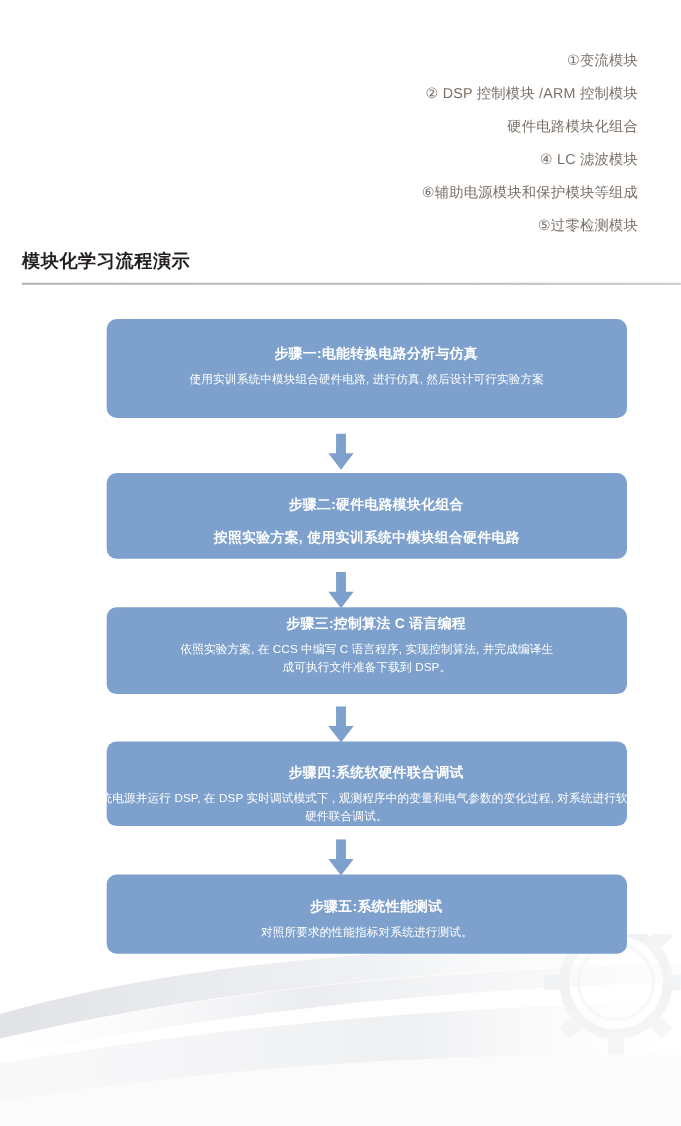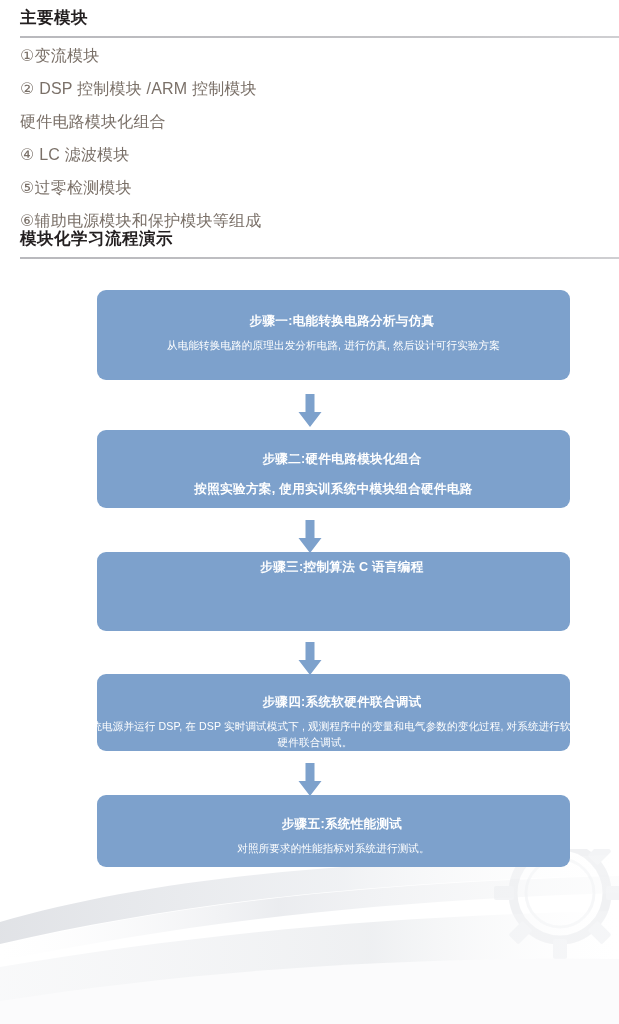--- a/index.html
+++ b/index.html
@@ -61,27 +61,28 @@
   .module-list {
     position: absolute;
     left: 20px;
     top: 48px;
     width: 560px;
     margin: 0;
     padding: 0;
     list-style: none;
   }
   .module-list li {
-    font-size: 16px;
+    font-size: 13px;
     color: #7a7068;
     line-height: 1;
     padding: 0;
     margin: 0 0 17px 0;
     letter-spacing: .2px;
     white-space: nowrap;
+    text-align: right;
   }
 
   
   .flow {
     position: absolute;
     left: 0;
     top: 290px;
     width: 619px;
     z-index: 2;
   }
@@ -184,45 +185,41 @@
         <circle cx="0" cy="0" r="34" fill="none" stroke="#eef0f3" stroke-width="3"></circle>
       </g>
 
       <path d="M0,73 C150,30 330,12 619,6 L619,26 C350,34 170,56 0,95 Z" fill="url(#swoosh1)"></path>
       <path d="M0,96 C170,56 360,34 619,27 L619,44 C360,52 180,76 0,112 Z" fill="url(#swoosh2)"></path>
       <path d="M0,118 C200,84 400,66 619,62 L619,128 C390,118 190,136 0,160 Z" fill="url(#swoosh3)"></path>
       <path d="M0,152 C220,118 420,108 619,110 L619,175 L0,175 Z" fill="#fbfbfc"></path>
     </svg>
   </div>
 
-  <div class="section-head" id="head-modules">
-    <h2 class="title">主要模块</h2>
-    <div class="rule"></div>
-  </div>
 
   <ul class="module-list">
     <li>①变流模块</li>
     <li>② DSP 控制模块 /ARM 控制模块</li>
     <li>硬件电路模块化组合</li>
     <li>④ LC 滤波模块</li>
+    <li>⑥辅助电源模块和保护模块等组成</li>
     <li>⑤过零检测模块</li>
-    <li>⑥辅助电源模块和保护模块等组成</li>
   </ul>
 
   <div class="section-head" id="head-flow">
     <h2 class="title">模块化学习流程演示</h2>
     <div class="rule"></div>
   </div>
 
   <div class="flow">
 
     <div class="step-row" style="height:104px;">
       <div class="step-box" style="top:0;height:90px;padding-top:24px;">
         <div class="step-title">步骤一:电能转换电路分析与仿真</div>
-        <div class="step-desc">从电能转换电路的原理出发分析电路, 进行仿真, 然后设计可行实验方案</div>
+        <div class="step-desc">使用实训系统中模块组合硬件电路, 进行仿真, 然后设计可行实验方案</div>
       </div>
     </div>
     <div style="position:relative;height:36px;">
       <div class="arrow">
         <svg width="30" height="34" viewBox="0 0 30 34">
             <path d="M10.5 0 h9 v18 h7 L15 33 L3.5 18 h7 Z" fill="#7da1cc"></path>
           </svg>
       </div>
     </div>
 
@@ -236,20 +233,21 @@
       <div class="arrow">
         <svg width="30" height="34" viewBox="0 0 30 34">
             <path d="M10.5 0 h9 v18 h7 L15 33 L3.5 18 h7 Z" fill="#7da1cc"></path>
           </svg>
       </div>
     </div>
 
     <div class="step-row" style="height:90px;">
       <div class="step-box" style="top:0;height:79px;padding-top:8px;">
         <div class="step-title">步骤三:控制算法 C 语言编程</div>
+        <div class="step-desc" style="padding:0 62px;">依照实验方案, 在 CCS 中编写 C 语言程序, 实现控制算法, 并完成编译生成可执行文件准备下载到 DSP。</div>
       </div>
     </div>
     <div style="position:relative;height:32px;">
       <div class="arrow">
         <svg width="30" height="34" viewBox="0 0 30 34">
             <path d="M10.5 0 h9 v18 h7 L15 33 L3.5 18 h7 Z" fill="#7da1cc"></path>
           </svg>
       </div>
     </div>
 

